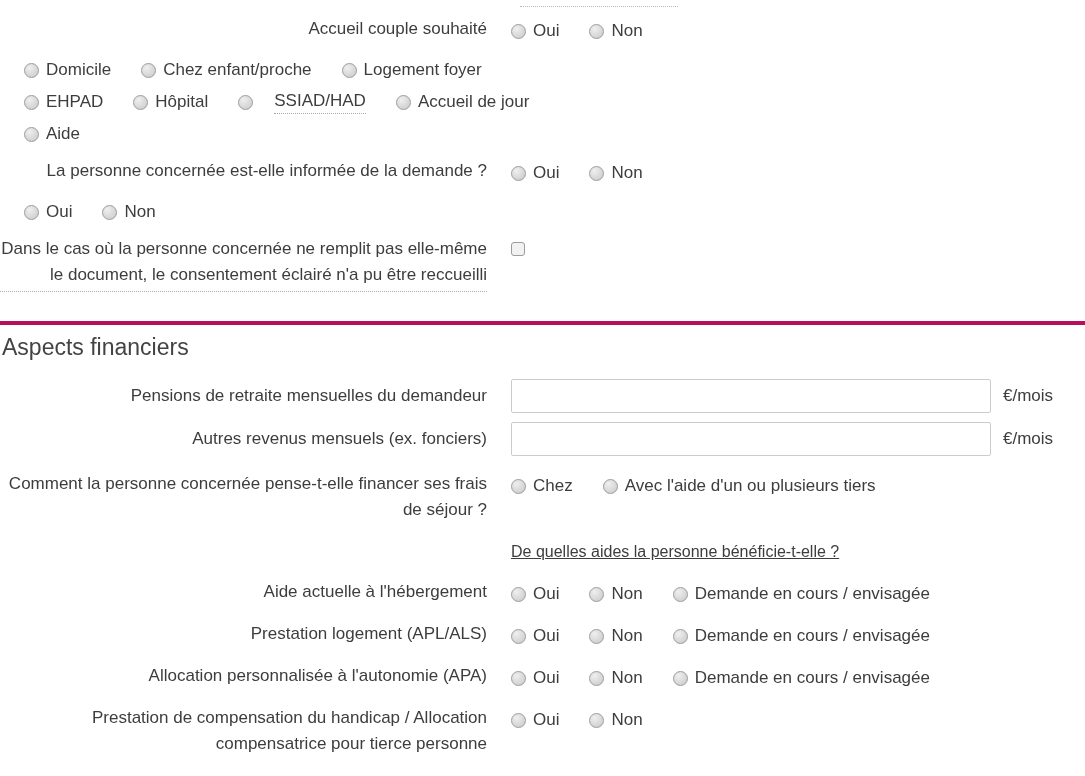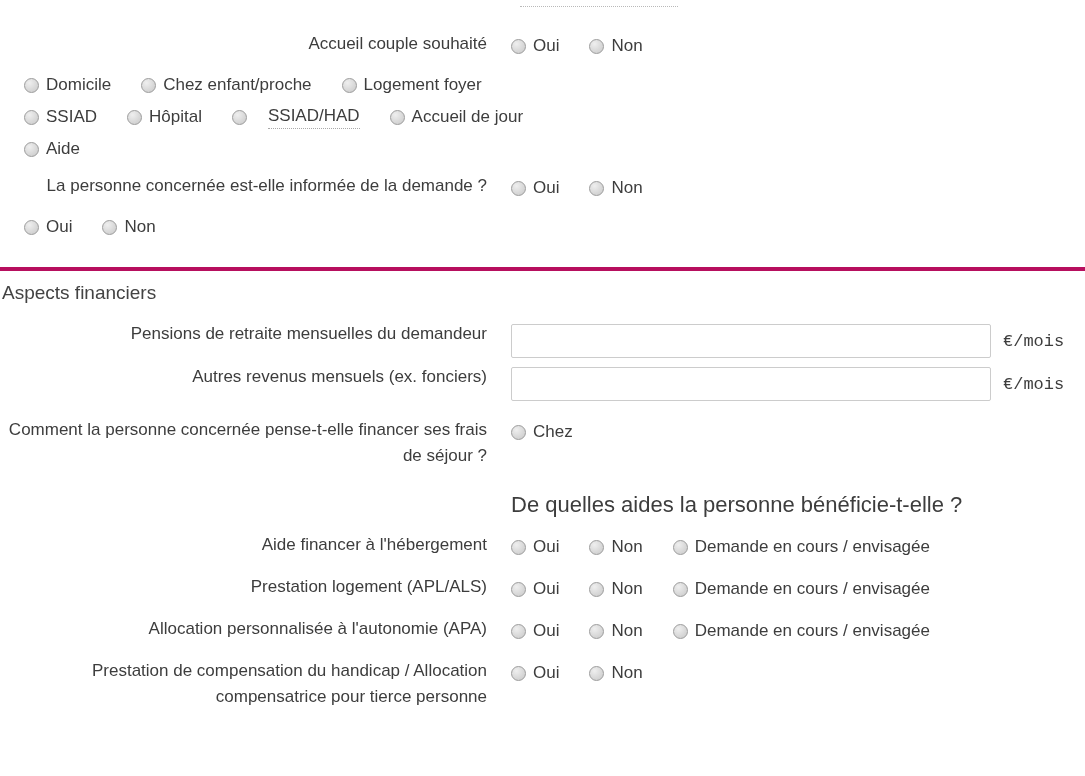--- a/index.html
+++ b/index.html
@@ -9,48 +9,48 @@
   }
   *{box-sizing:border-box;}
   html,body{margin:0;padding:0;background:#fff;}
   body{font-family:"Liberation Sans","DejaVu Sans",sans-serif;color:var(--text);}
   .page{position:relative;width:1085px;height:776px;background:#fff;overflow:hidden;}
 
   
   .top-cut-underline{position:absolute;top:6px;left:520px;width:158px;height:0;border-bottom:1px dotted #b9b9b9;}
   .top-cut-asterisk{position:absolute;top:-9px;left:671px;color:#cf4040;font-size:17px;line-height:17px;}
 
-  .form-area{padding-top:31px;}
+  .form-area{padding-top:16px;}
 
   .form-row{display:flex;align-items:flex-start;margin-bottom:13px;}
   .row-label{flex:0 0 487px;width:487px;text-align:right;font-size:17px;line-height:26px;color:var(--text);}
   .row-label .req{color:var(--required);margin-left:6px;font-size:16px;}
   .label-underlined{border-bottom:1px dotted #ababab;padding-bottom:3px;}
   .row-control{margin-left:24px;display:flex;flex-wrap:wrap;column-gap:30px;row-gap:9px;padding-top:4px;}
   .row-control.situation{width:560px;}
 
   .radio-option{display:inline-flex;align-items:center;gap:7px;font-size:17px;line-height:22px;cursor:pointer;white-space:nowrap;}
   .radio{width:15px;height:15px;flex:0 0 15px;border-radius:50%;border:1px solid #9c9c9c;
          background:radial-gradient(circle at 35% 30%, #efefef 0%, #d9d9d9 55%, #c8c8c8 100%);}
   .abbr{border-bottom:1px dotted #a9a9a9;padding-bottom:1px;margin-left:14px;}
   .checkbox{width:14px;height:14px;border:1px solid #9c9c9c;border-radius:3px;background:#f2f2f2;cursor:pointer;margin-top:2px;}
 
   .section-divider{margin-top:29px;height:4px;width:100%;background:var(--divider);}
-  .section-title{margin:7px 0 0 2px;font-size:19px;line-height:30px;color:#434343;font-weight:400;}
+  .section-title{margin:7px 0 0 2px;font-size:23px;line-height:30px;color:#434343;font-weight:400;}
 
   .financial-area{margin-top:16px;}
-  .input-row{display:flex;align-items:flex-start;height:36px;margin-bottom:7px;}
+  .input-row{display:flex;align-items:center;height:36px;margin-bottom:7px;}
   .input-row .row-label{line-height:20px;}
   .input-control{margin-left:24px;display:flex;align-items:center;}
   .text-input{width:480px;height:34px;border:1px solid #ccc;border-radius:2px;background:#fff;
               font-family:inherit;font-size:16px;color:var(--text);padding:0 8px;outline:none;}
-  .input-suffix{margin-left:12px;font-size:17px;color:var(--text);font-family:Liberation Mono, monospace;}
+  .input-suffix{margin-left:12px;font-size:17px;color:var(--text);}
 
   .financing-row{margin-top:14px;}
-  .aides-question{margin:25px 0 0 511px;font-size:22px;line-height:22px;}
+  .aides-question{margin:18px 0 0 511px;font-size:16px;line-height:22px;text-decoration:underline;}
   .aide-row{margin-top:16px;margin-bottom:0;}
 </style>
 </head>
 <body>
 
 <div class="page">
 
   <div class="top-cut-underline"></div>
   <div class="top-cut-asterisk">*</div>
 
@@ -79,21 +79,21 @@
         <label class="radio-option">
           <span class="radio"></span>
           <span>Chez enfant/proche</span>
         </label>
         <label class="radio-option">
           <span class="radio"></span>
           <span>Logement foyer</span>
         </label>
         <label class="radio-option">
           <span class="radio"></span>
-          <span>SSIAD</span>
+          <span>EHPAD</span>
         </label>
         <label class="radio-option">
           <span class="radio"></span>
           <span>Hôpital</span>
         </label>
         <label class="radio-option">
           <span class="radio"></span>
           <span class="abbr">SSIAD/HAD</span>
         </label>
         <label class="radio-option">
@@ -127,20 +127,26 @@
           <span class="radio"></span>
           <span>Oui</span>
         </label>
         <label class="radio-option">
           <span class="radio"></span>
           <span>Non</span>
         </label>
       </div>
     </div>
 
+    <div class="form-row">
+      <div class="row-label label-underlined">Dans le cas où la personne concernée ne remplit pas elle-même le document, le consentement éclairé n'a pu être reccueilli</div>
+      <div class="row-control">
+        <span class="checkbox"></span>
+      </div>
+    </div>
 
   </div>
 
   <div class="section-divider"></div>
 
   <h2 class="section-title">Aspects financiers</h2>
 
   <div class="financial-area">
 
     <div class="input-row">
@@ -159,27 +165,31 @@
       </div>
     </div>
 
     <div class="form-row financing-row">
       <div class="row-label">Comment la personne concernée pense-t-elle financer ses frais de séjour ?</div>
       <div class="row-control">
         <label class="radio-option">
           <span class="radio"></span>
           <span>Chez</span>
         </label>
+        <label class="radio-option">
+          <span class="radio"></span>
+          <span>Avec l'aide d'un ou plusieurs tiers</span>
+        </label>
       </div>
     </div>
 
     <div class="aides-question">De quelles aides la personne bénéficie-t-elle ?</div>
 
     <div class="form-row aide-row">
-      <div class="row-label">Aide financer à l'hébergement</div>
+      <div class="row-label">Aide actuelle à l'hébergement</div>
       <div class="row-control">
         <label class="radio-option">
           <span class="radio"></span>
           <span>Oui</span>
         </label>
         <label class="radio-option">
           <span class="radio"></span>
           <span>Non</span>
         </label>
         <label class="radio-option">

